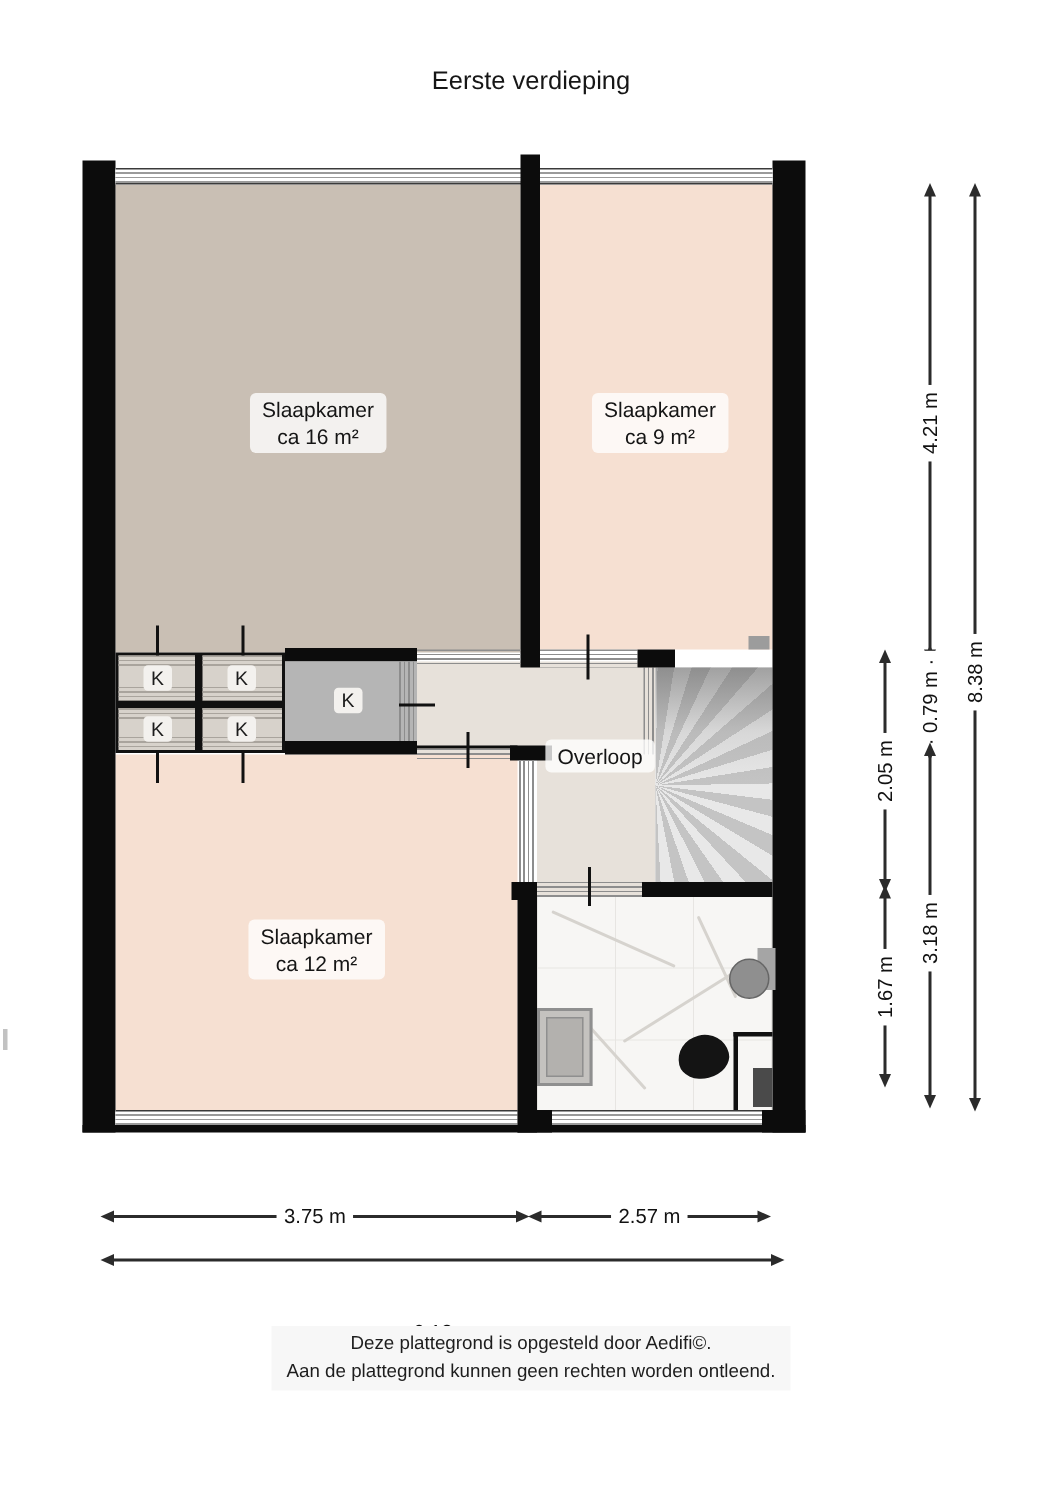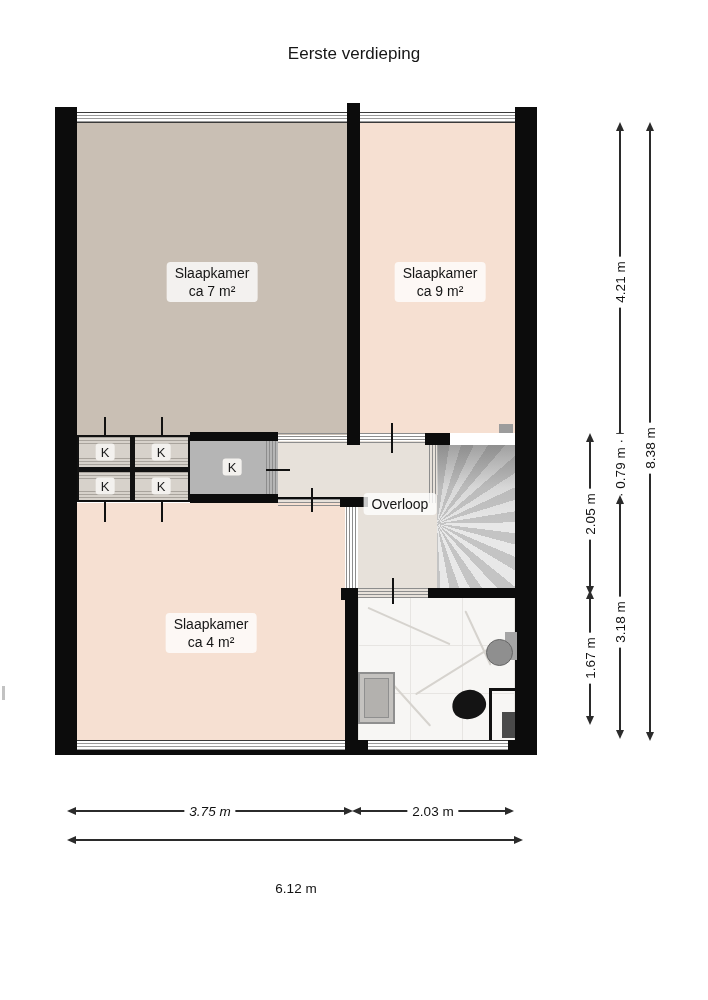--- a/index.html
+++ b/index.html
@@ -175,29 +175,29 @@
   </div>
   <div class="toilet" style="left:452px;top:690px;width:34px;height:29px;"></div>
   <div class="abs" style="left:505px;top:632px;width:12px;height:28px;background:#a5a5a5;"></div>
   <div class="sink" style="left:486px;top:639px;width:27px;height:27px;"></div>
   <div class="abs" style="left:489px;top:688px;width:3px;height:52px;background:#111;"></div>
   <div class="abs" style="left:489px;top:688px;width:26px;height:3px;background:#111;"></div>
   <div class="abs" style="left:502px;top:712px;width:13px;height:26px;background:#4a4a4a;"></div>
 
   <div class="room-label" style="left:212px;top:262px;">
     <div>Slaapkamer</div>
-    <div>ca 7 m²</div>
+    <div>ca 16 m²</div>
   </div>
   <div class="room-label" style="left:440px;top:262px;">
     <div>Slaapkamer</div>
     <div>ca 9 m²</div>
   </div>
   <div class="room-label" style="left:211px;top:613px;">
     <div>Slaapkamer</div>
-    <div>ca 4 m²</div>
+    <div>ca 12 m²</div>
   </div>
   <div class="room-label" style="left:400px;top:493px;">
     <div>Overloop</div>
   </div>
 
   <div class="k-label" style="left:105px;top:452px;">K</div>
   <div class="k-label" style="left:161px;top:452px;">K</div>
   <div class="k-label" style="left:105px;top:486px;">K</div>
   <div class="k-label" style="left:161px;top:486px;">K</div>
   <div class="k-label" style="left:232px;top:467px;">K</div>
@@ -214,24 +214,28 @@
   <div class="vdim" style="left:619px;top:438px;height:61px;"></div>
   <div class="dim-label v dotted" style="left:620px;top:468px;">0.79 m</div>
 
   <div class="vdim" style="left:619px;top:503px;height:228px;"></div>
   <div class="dim-label v" style="left:620px;top:622px;">3.18 m</div>
 
   <div class="vdim" style="left:649px;top:130px;height:603px;"></div>
   <div class="dim-label v" style="left:650px;top:448px;">8.38 m</div>
 
   <div class="hdim" style="left:75px;top:810px;width:270px;"></div>
-  <div class="dim-label h" style="left:210px;top:811px;font-style:italic;">3.75 m</div>
+  <div class="dim-label h" style="left:210px;top:811px;">3.75 m</div>
 
   <div class="hdim" style="left:360px;top:810px;width:146px;"></div>
-  <div class="dim-label h" style="left:433px;top:811px;">2.03 m</div>
+  <div class="dim-label h" style="left:433px;top:811px;">2.57 m</div>
 
   <div class="hdim" style="left:75px;top:839px;width:440px;"></div>
   <div class="dim-label h" style="left:296px;top:888px;">6.12 m</div>
 
+  <div class="footer">
+    <div>Deze plattegrond is opgesteld door Aedifi©.</div>
+    <div>Aan de plattegrond kunnen geen rechten worden ontleend.</div>
+  </div>
 
   <div class="watermark" style="left:2px;top:686px;width:3px;height:14px;"></div>
 
 </div>
 
 </body></html>

